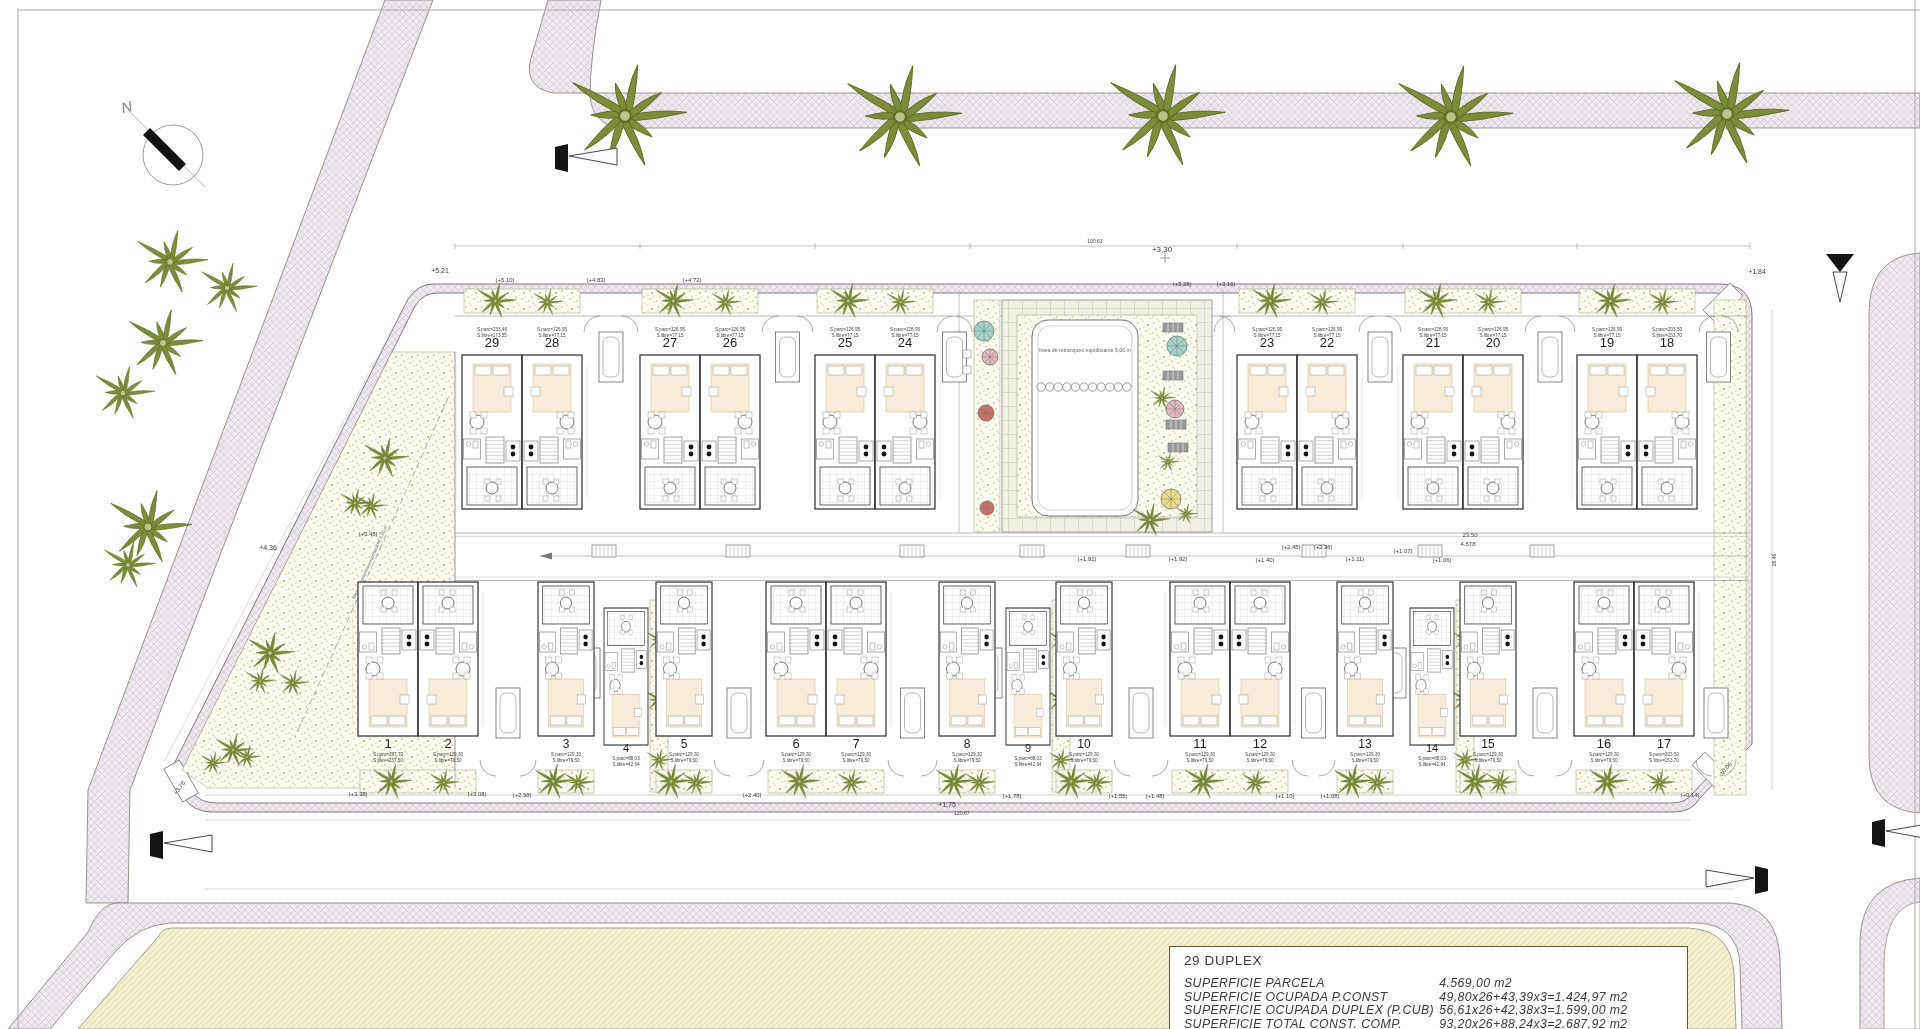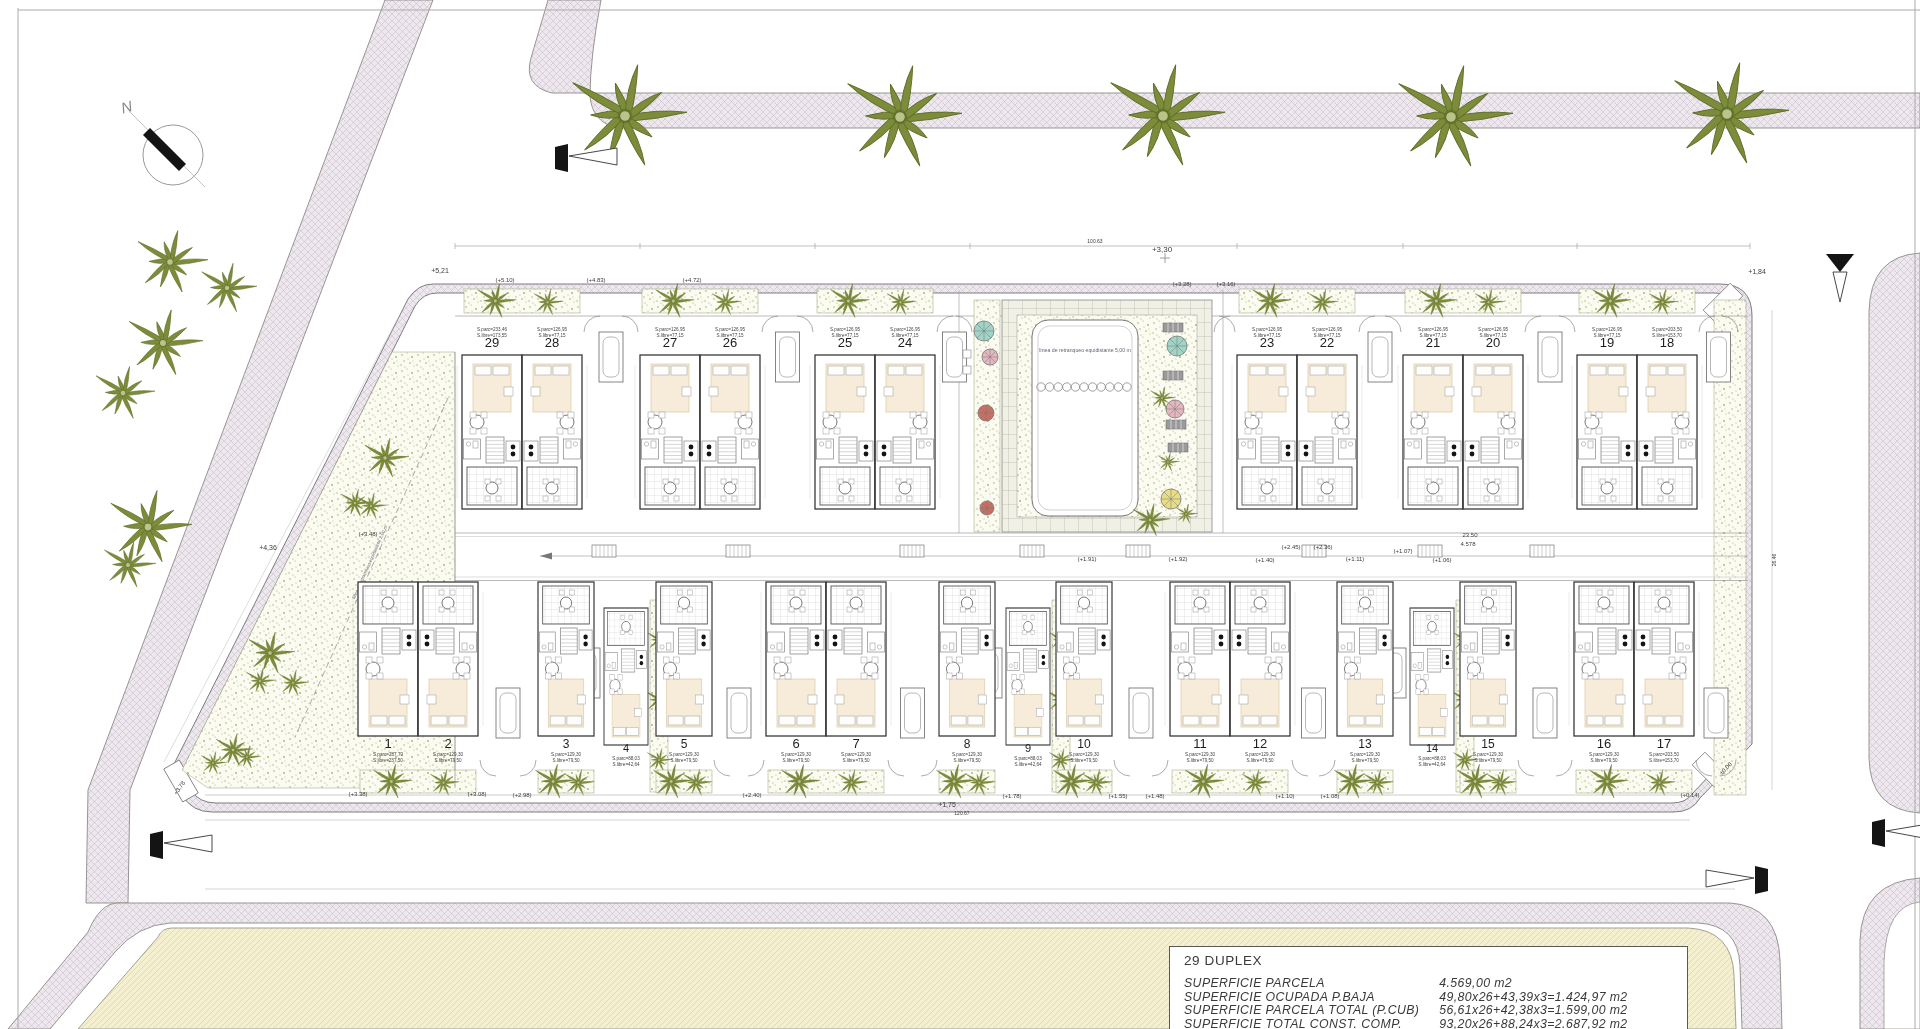--- a/index.html
+++ b/index.html
@@ -1632,24 +1632,24 @@
     </g>
   </svg>
 
 <div class="titleblock">
   <div class="tb-title">29 DUPLEX</div>
   <div class="tb-row">
     <span class="lbl">SUPERFICIE PARCELA</span>
     <span class="val">4.569,00 m2</span>
   </div>
   <div class="tb-row">
-    <span class="lbl">SUPERFICIE OCUPADA P.BAJA</span>
+    <span class="lbl">SUPERFICIE OCUPADA P.CONST</span>
     <span class="val">49,80x26+43,39x3=1.424,97 m2</span>
   </div>
   <div class="tb-row">
-    <span class="lbl">SUPERFICIE PARCELA TOTAL (P.CUB)</span>
+    <span class="lbl">SUPERFICIE OCUPADA DUPLEX (P.CUB)</span>
     <span class="val">56,61x26+42,38x3=1.599,00 m2</span>
   </div>
   <div class="tb-row">
     <span class="lbl">SUPERFICIE TOTAL CONST. COMP.</span>
     <span class="val">93,20x26+88,24x3=2.687,92 m2</span>
   </div>
 </div>
 
 </body></html>

